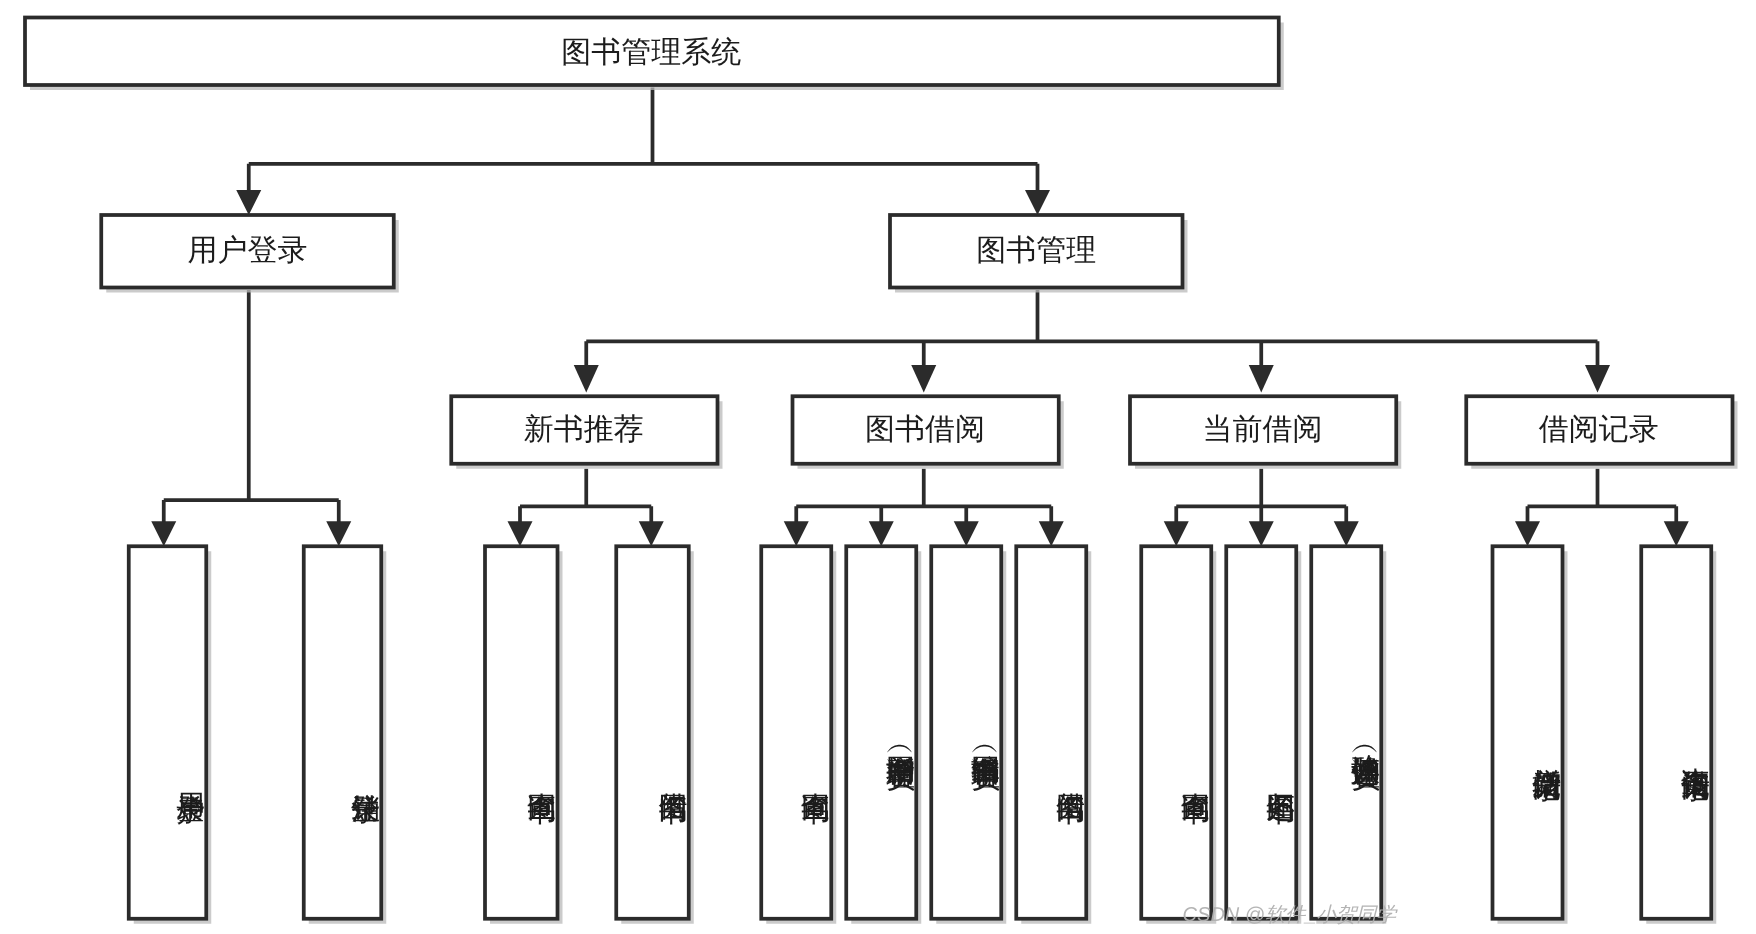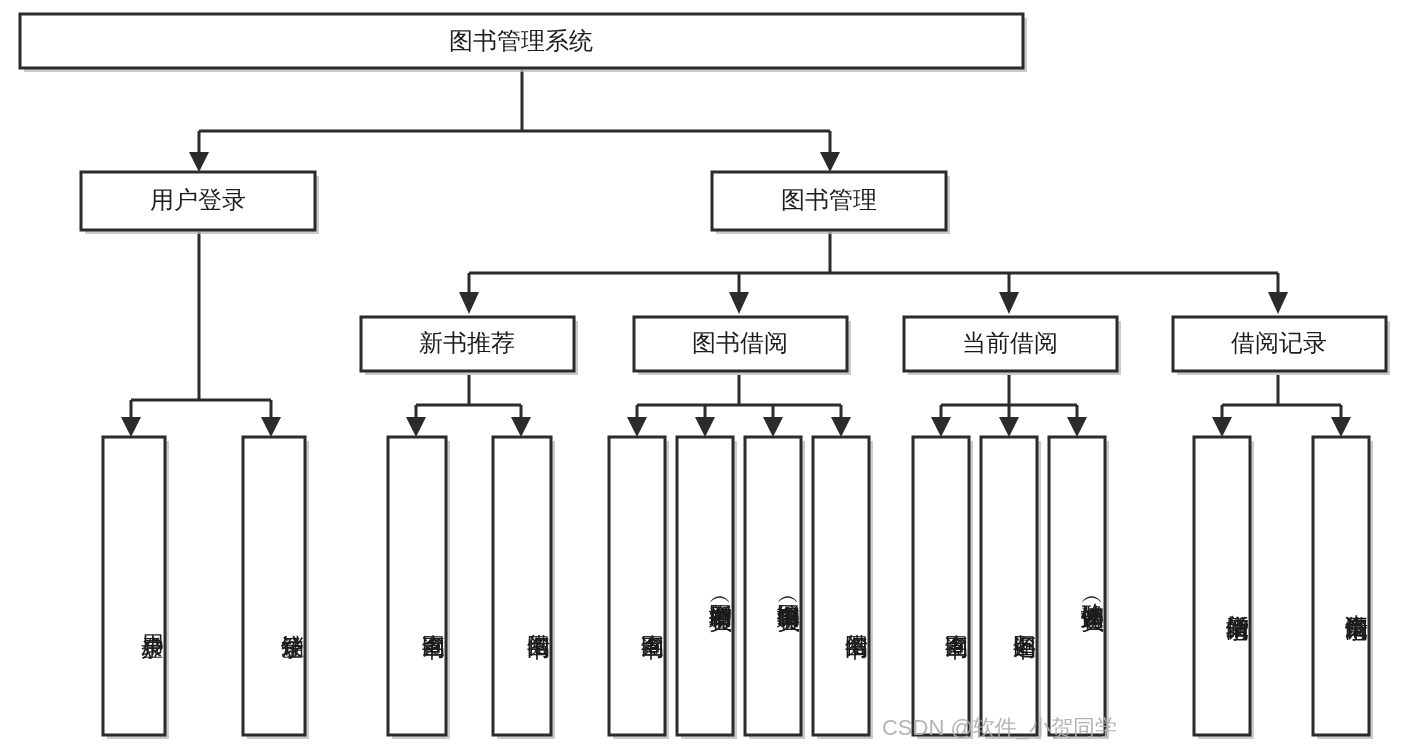--- a/index.html
+++ b/index.html
@@ -66,24 +66,25 @@
     align-items: flex-start;
     justify-content: center;
     white-space: nowrap;
     pointer-events: none;
   }
   .watermark {
     position: absolute;
     right: 8px;
     bottom: 4px;
     font-family: "Liberation Sans", "DejaVu Sans", sans-serif;
-    font-size: 22px;
+    font-size: 16px;
     color: #b0b0b0;
     opacity: 0.95;
     white-space: nowrap;
+    font-style: italic;
   }
 </style>
 </head>
 <body>
 
 <div id="diagram-root">
 
   <svg id="tree-svg" viewBox="0 0 1405 747">
     <defs>
       <marker id="arrow" viewBox="0 0 12 12" refX="6" refY="10" markerWidth="9" markerHeight="9" orient="auto-start-reverse">

